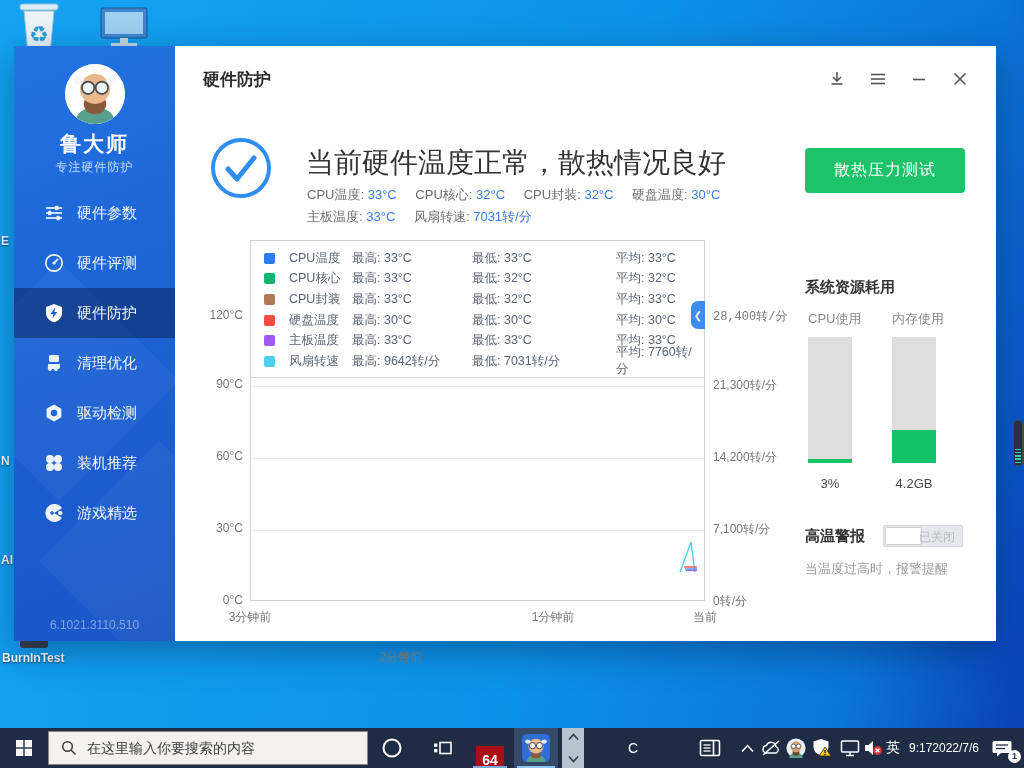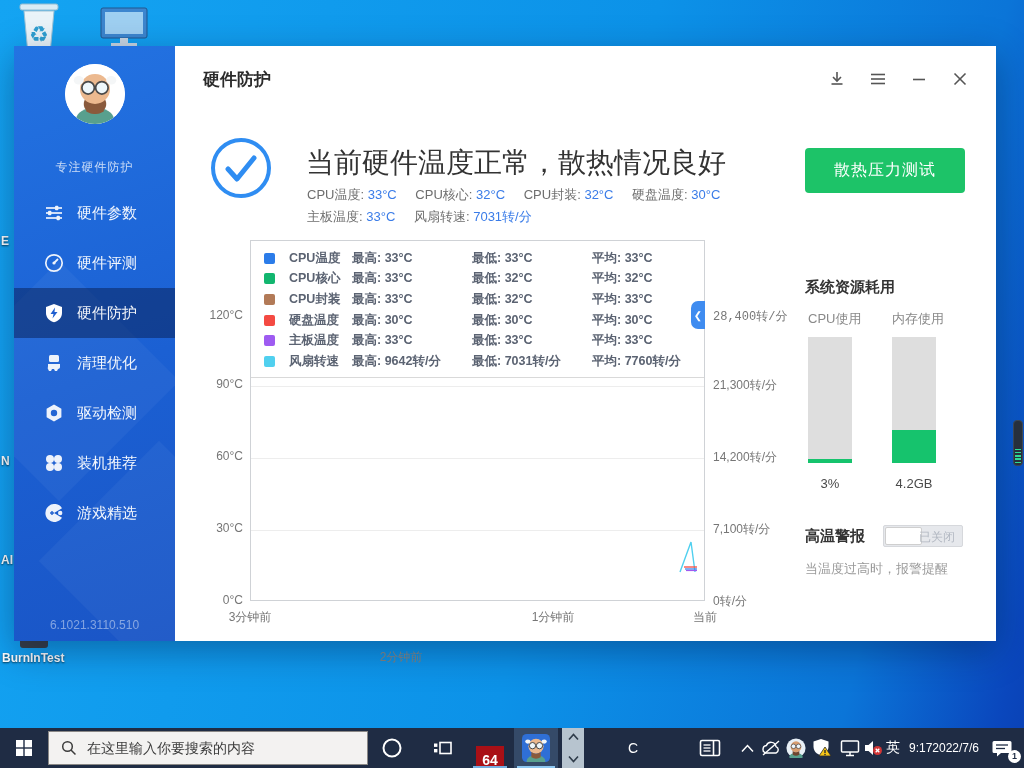--- a/index.html
+++ b/index.html
@@ -50,25 +50,25 @@
   .metrics.l1 { top:140px; } .metrics.l2 { top:162px; }
   .metrics .m-label { color:#6e6e6e; }
   .metrics .m-value { color:#3a7ce8; margin-right:15px; }
   .stress-btn { position:absolute; left:791px; top:102px; width:160px; height:45px;
     background:#1dc368; color:#fff; font-size:16px; border:none; border-radius:4px;
     cursor:pointer; letter-spacing:1px; font-family:inherit; }
   
   .chart { position:absolute; left:236px; top:194px; width:455px; height:361px;
     border:1px solid #cfd2d6; }
   .legend { position:absolute; left:0; right:0; top:0; height:137px; background:#fff;
-    border-bottom:1px solid #d9d9d9; padding:7px 0 12px 13px;font-weight:bold; }
+    border-bottom:1px solid #d9d9d9; padding:7px 0 12px 13px; }
   .lg-row { display:flex; align-items:center; height:20.6px; font-size:12.5px; color:#5b6372; }
   .lg-sw { width:11px; height:11px; border-radius:2px; flex:0 0 11px; }
   .lg-name { margin-left:14px; width:63px; }
-  .lg-col1 { width:120px; } .lg-col2 { width:120px; } .lg-col3 { flex:1; }
+  .lg-col1 { width:120px; } .lg-col2 { width:120px; } .lg-col3 { flex:1;margin-left:24px; }
   .gridline { position:absolute; left:0; right:0; height:1px; background:#ededed; }
   .collapse-tab { position:absolute; right:-1px; top:60px; width:14px; height:28px;
     background:#3f8cf0; border-radius:7px 0 0 7px; color:#fff; font-size:10px;
     display:flex; align-items:center; justify-content:center; cursor:pointer; }
   .spike { position:absolute; right:2px; bottom:26px; }
   .axis-label { position:absolute; font-size:12px; color:#767676; white-space:nowrap; }
   .ylab-l { left:169px; width:60px; text-align:right; }
   .ylab-r { left:699px; width:86px; text-align:left; }
   .xlab { top:563px; width:80px; text-align:center; }
   
@@ -144,20 +144,21 @@
         <ellipse cx="24" cy="32" rx="9" ry="8" fill="#8a5a3c"></ellipse>
         <circle cx="24" cy="20" r="12" fill="#ecb98f"></circle>
         <ellipse cx="11" cy="13" rx="4" ry="3.4" fill="#f4f6f7"></ellipse>
         <ellipse cx="37" cy="13" rx="4" ry="3.4" fill="#f4f6f7"></ellipse>
         <circle cx="18.5" cy="19" r="5" fill="#eef7fb" stroke="#4a4a4a" stroke-width="1.4"></circle>
         <circle cx="29.5" cy="19" r="5" fill="#eef7fb" stroke="#4a4a4a" stroke-width="1.4"></circle>
         <line x1="23.5" y1="19" x2="24.5" y2="19" stroke="#4a4a4a" stroke-width="1.4"></line>
         <path d="M17 30 Q24 36 31 30 L31 38 Q24 42 17 38 Z" fill="#8a5a3c"></path>
       </svg>
     </div>
+    <div class="brand">鲁大师</div>
     <div class="tagline">专注硬件防护</div>
 
     <div class="menu">
       <div class="menu-item">
         <svg class="mi-icon" viewBox="0 0 20 20">
             <g stroke="#fff" stroke-width="1.7">
               <line x1="2" y1="5" x2="18" y2="5"></line>
               <line x1="2" y1="10" x2="18" y2="10"></line>
               <line x1="2" y1="15" x2="18" y2="15"></line>
             </g>

